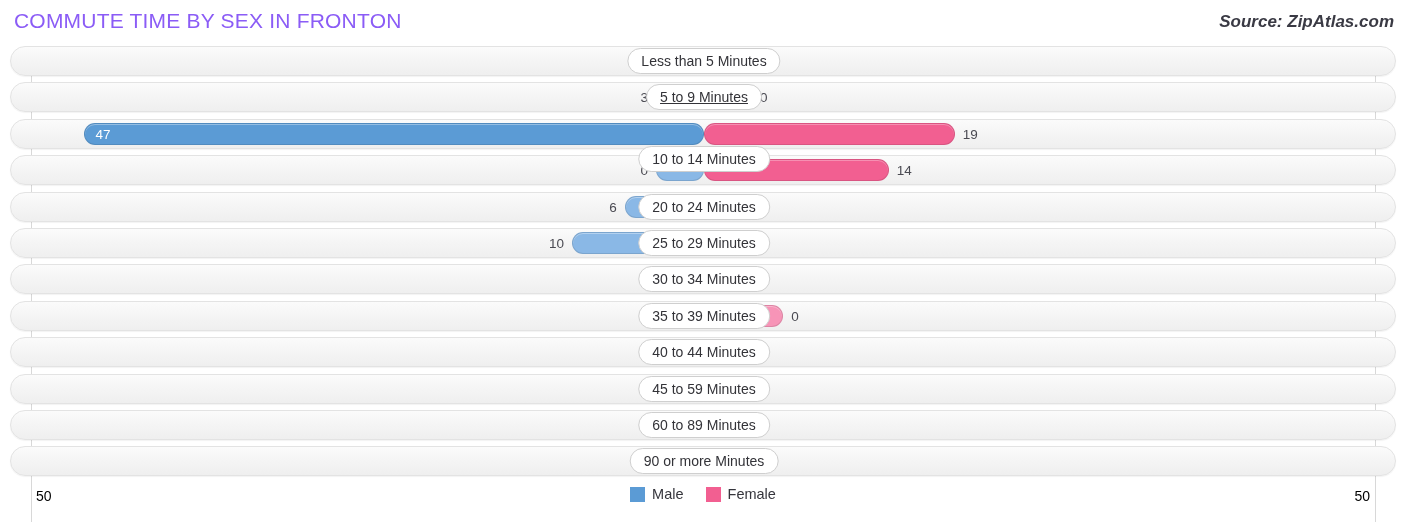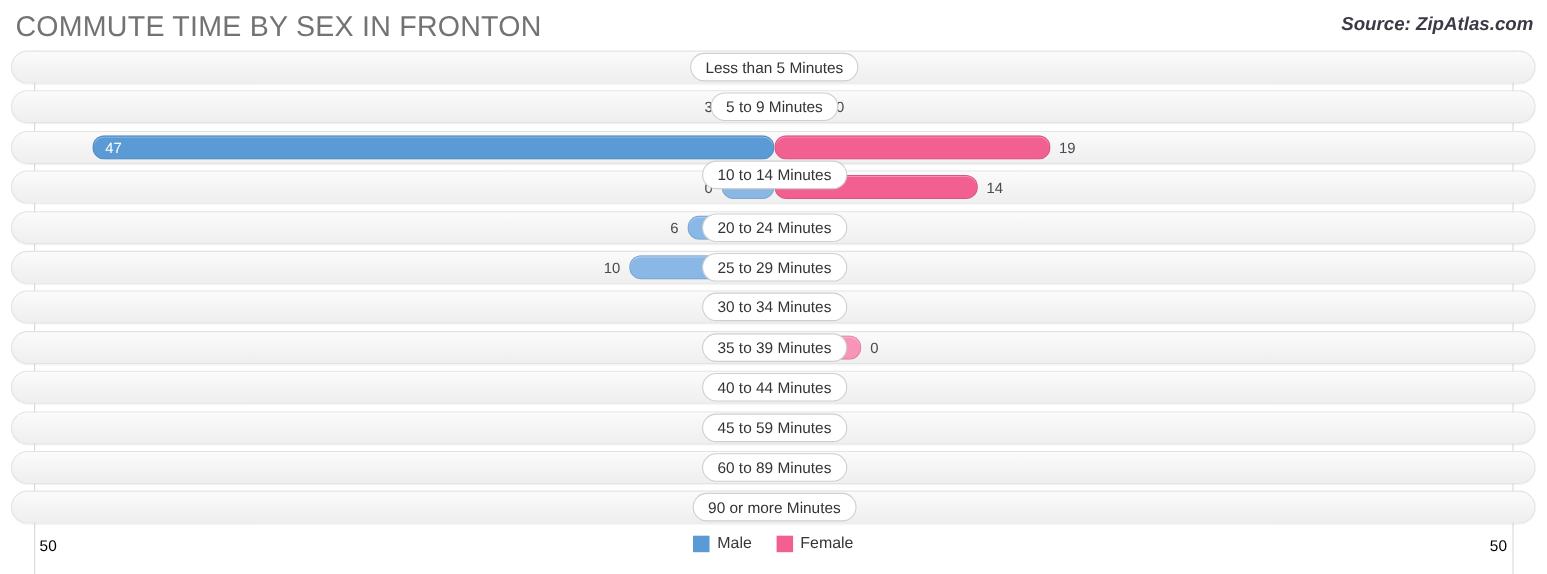--- a/index.html
+++ b/index.html
@@ -19,24 +19,24 @@
   
   .header {
     position: absolute;
     top: 0; left: 0; right: 0;
     height: 44px;
   }
   .chart-title {
     position: absolute;
     left: 14px;
     top: 9px;
-    font-size: 26px;
+    font-size: 21px;
     font-weight: 400;
     letter-spacing: .2px;
-    color: #737373;
+    color: #8b5cf6;
     white-space: nowrap;
   }
   .chart-source {
     position: absolute;
     right: 12px;
     top: 12px;
     font-size: 17px;
     font-style: italic;
     font-weight: bold;
     color: #3a3a44;
@@ -194,21 +194,21 @@
         <div class="bar female" style="left: 693px; width: 48px;"></div>
         <div class="val left" style="left: 561px; width: 76px;">0</div>
         <div class="val right" style="left: 749px; width: 76px;">0</div>
         <div class="cat-pill" style="left: 693px;">Less than 5 Minutes</div>
       </div>
       <div class="row">
         <div class="bar male" style="left: 645px; width: 48px;"></div>
         <div class="bar female" style="left: 693px; width: 48px;"></div>
         <div class="val left" style="left: 561px; width: 76px;">3</div>
         <div class="val right" style="left: 749px; width: 76px;">0</div>
-        <div class="cat-pill" style="left: 693px;">5 to 9 Minutes</div>
+        <div class="cat-pill" style="left: 693px; text-decoration: underline;">5 to 9 Minutes</div>
       </div>
       <div class="row">
         <div class="bar male strong" style="left: 72.6px; width: 620.4px;"></div>
         <div class="bar female strong" style="left: 693px; width: 250.8px;"></div>
         <div class="val right inside" style="left: 84.6px;">47</div>
         <div class="val right" style="left: 951.8px; width: 76px;">19</div>
         <div class="cat-pill" style="left: 693px; margin-top: 25px;">10 to 14 Minutes</div>
       </div>
       <div class="row">
         <div class="bar male" style="left: 645px; width: 48px;"></div>

